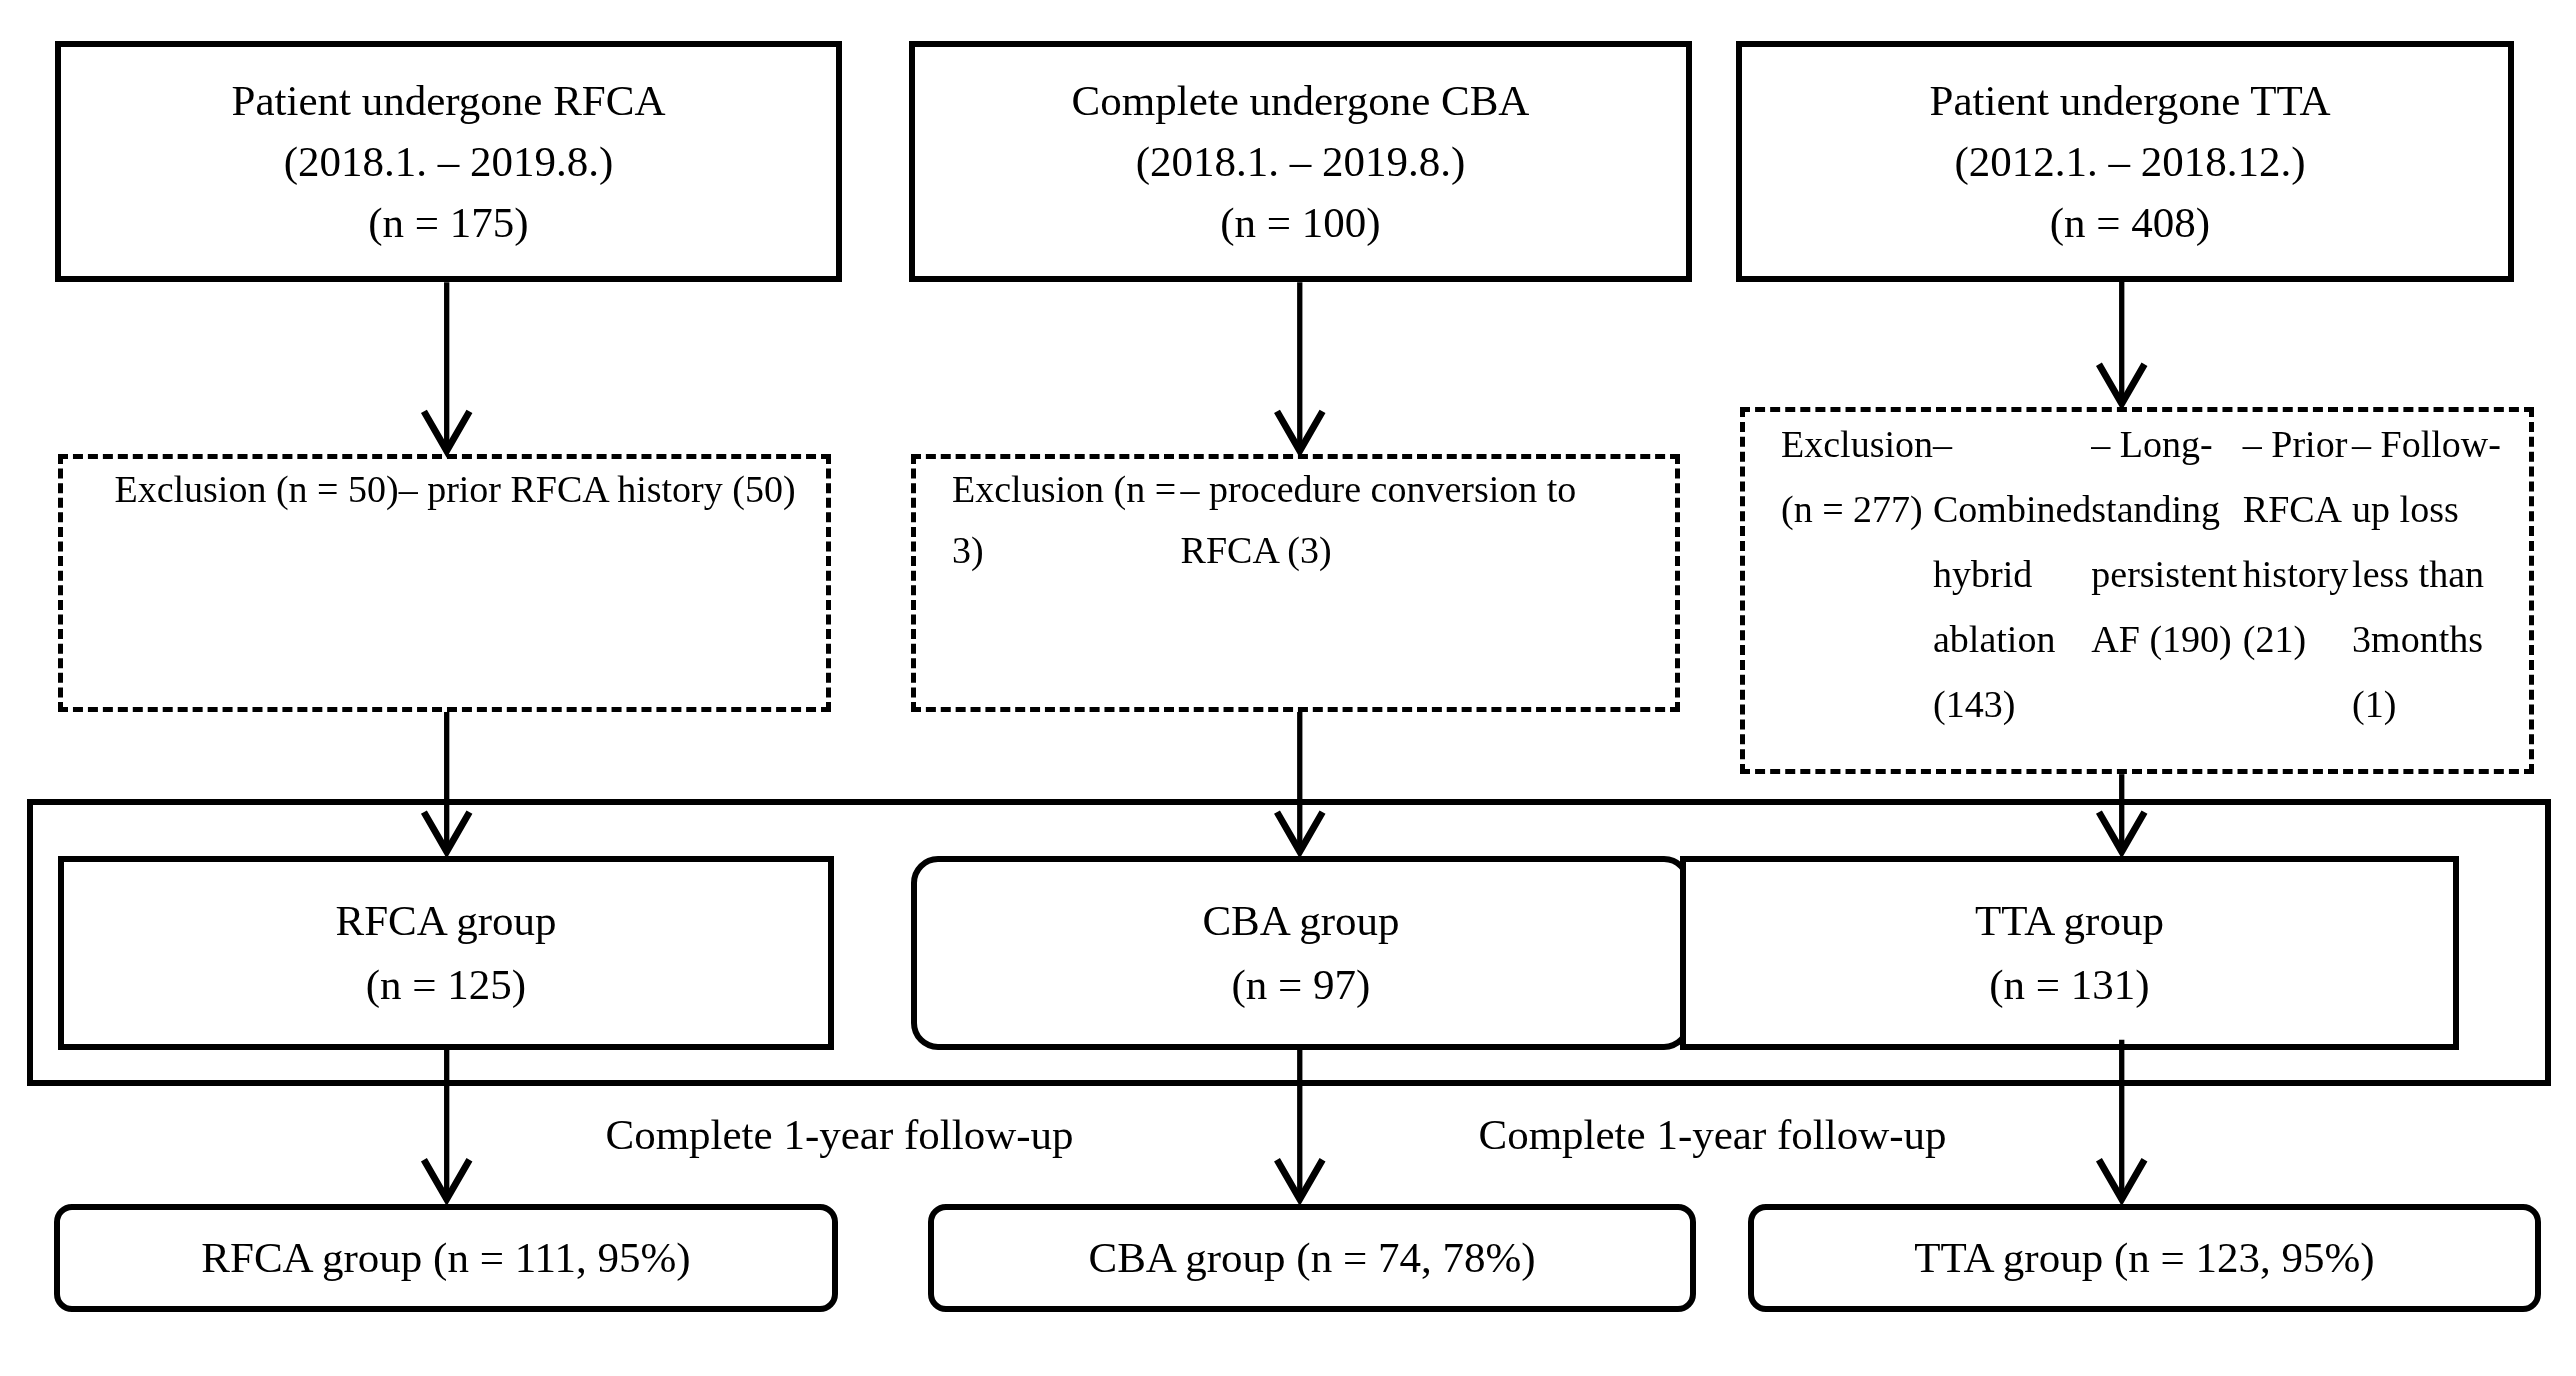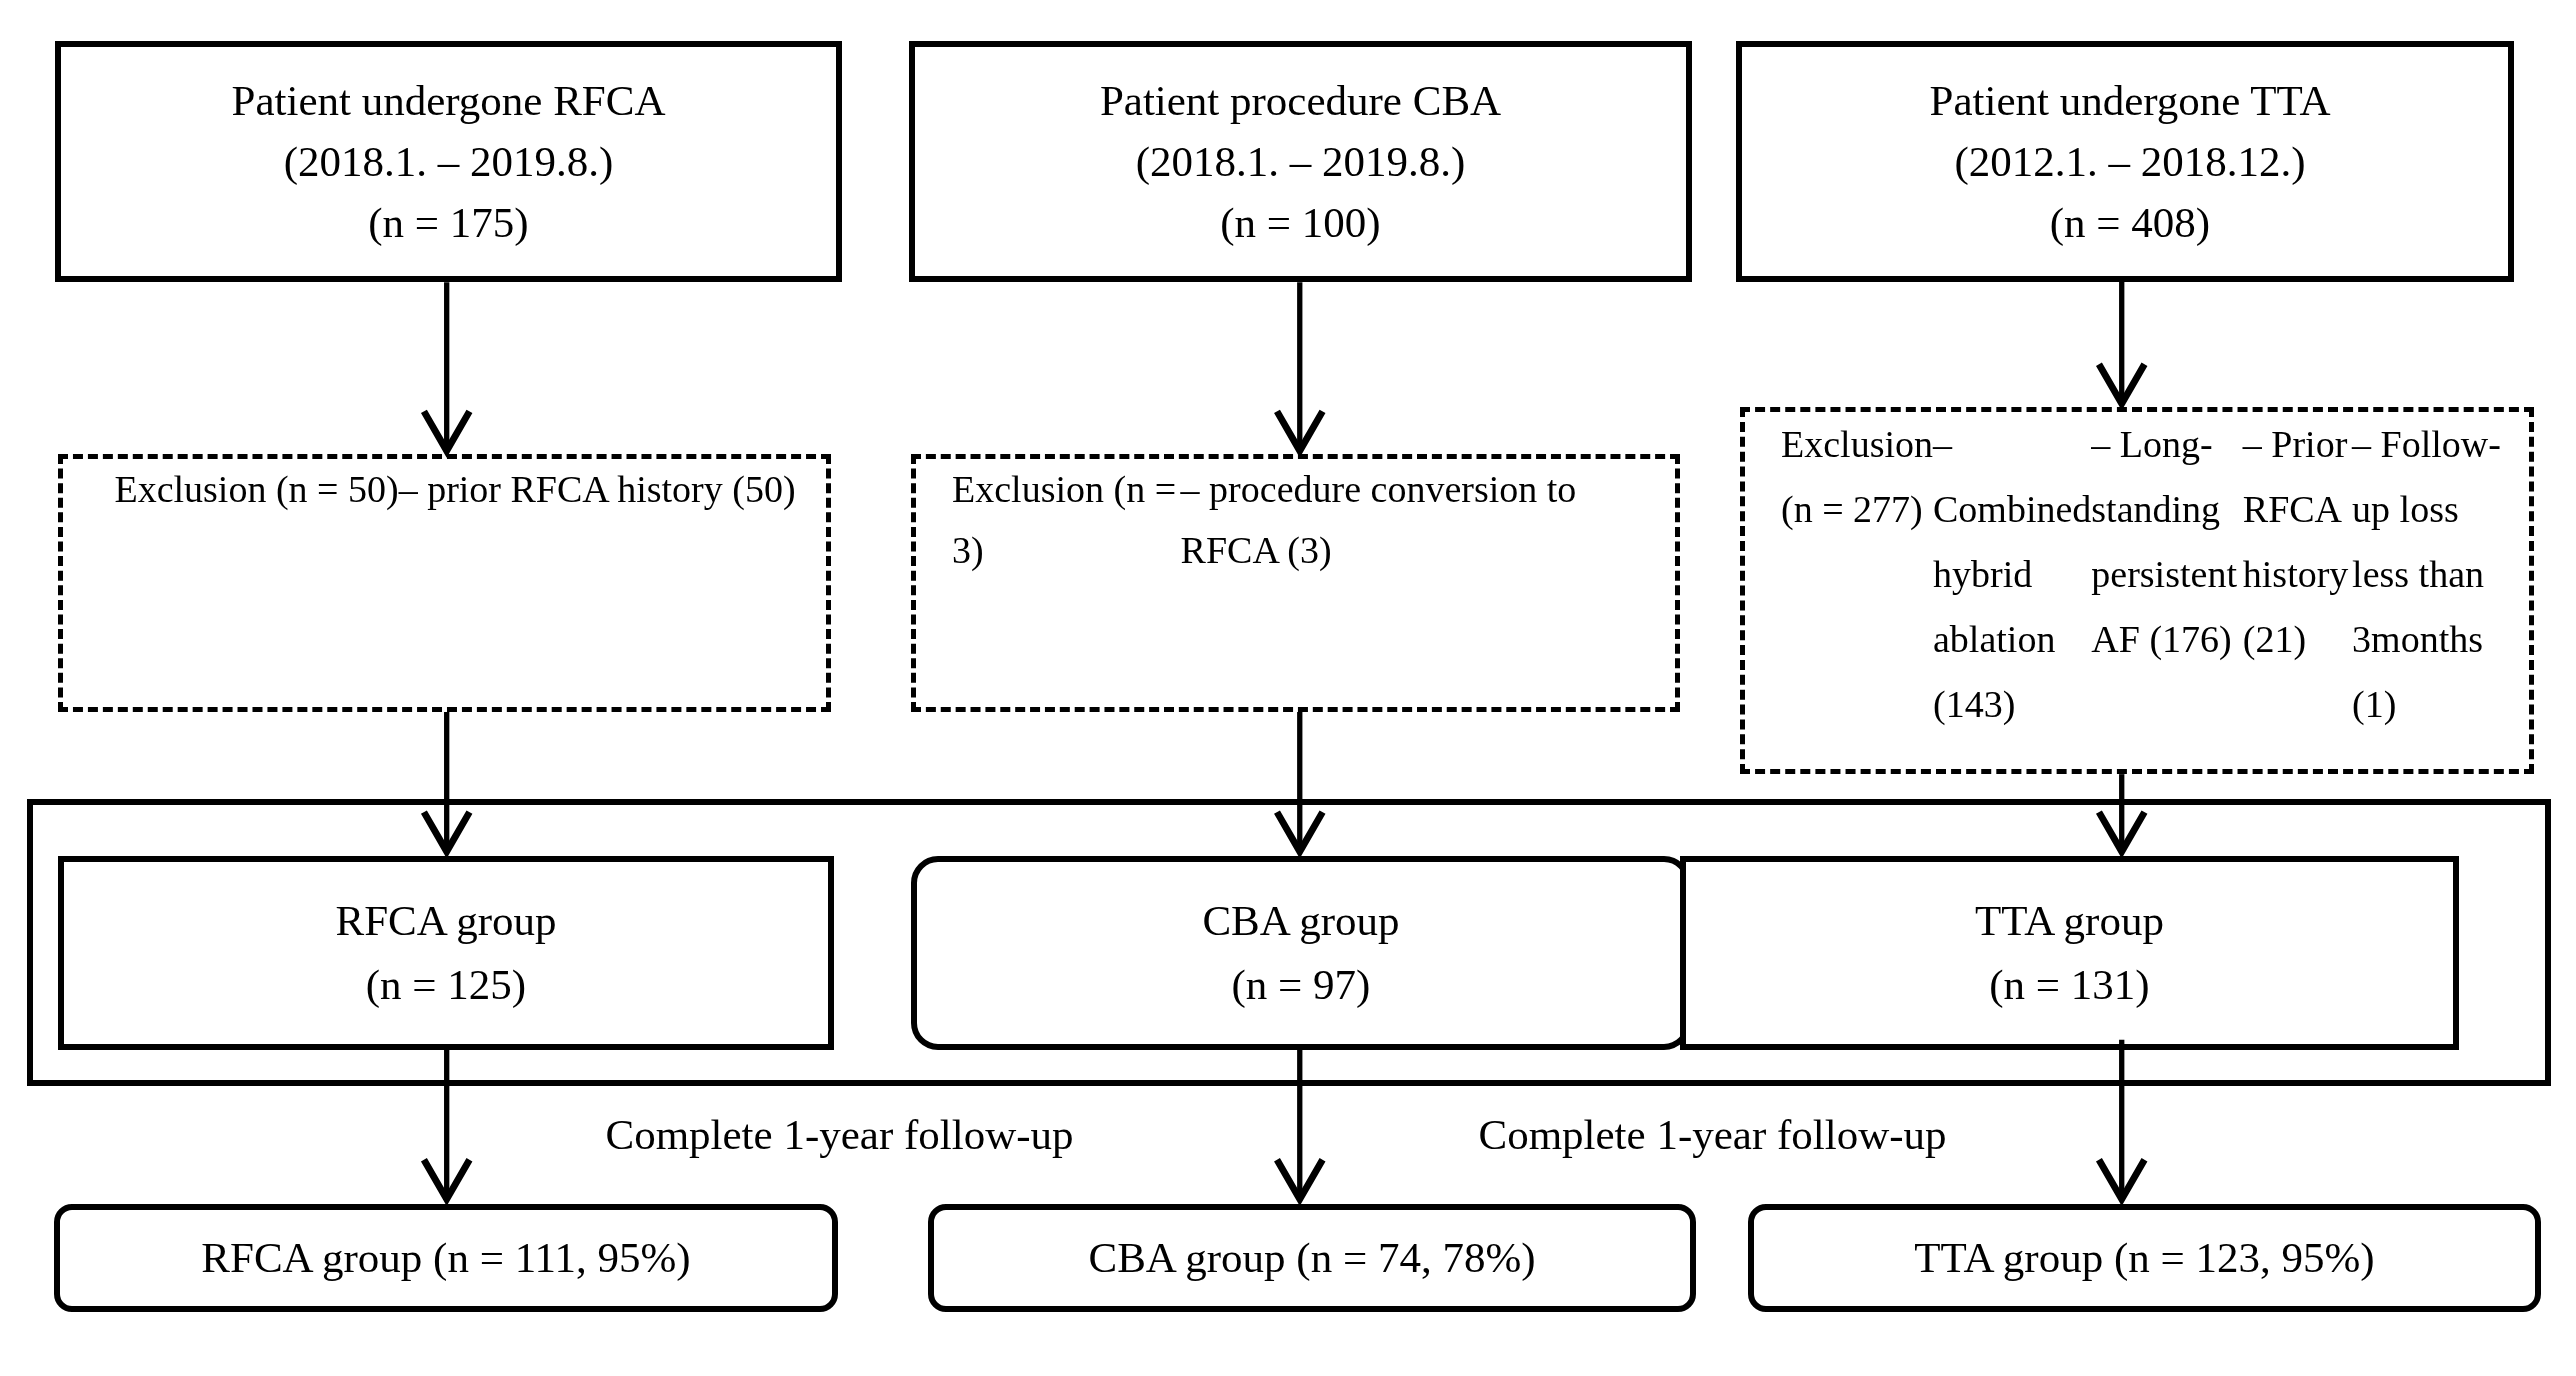--- a/index.html
+++ b/index.html
@@ -94,42 +94,42 @@
 <body>
 
 <div class="canvas">
 
   <div class="box top-box" style="left:55px;  width:787px;">
     <div>Patient undergone RFCA</div>
     <div>(2018.1. – 2019.8.)</div>
     <div>(n = 175)</div>
   </div>
   <div class="box top-box" style="left:909px; width:783px;">
-    <div>Patient procedure CBA</div>
+    <div>Complete undergone CBA</div>
     <div>(2018.1. – 2019.8.)</div>
     <div>(n = 100)</div>
   </div>
   <div class="box top-box" style="left:1736px; width:778px;padding-left:10px;">
     <div>Patient undergone TTA</div>
     <div>(2012.1. – 2018.12.)</div>
     <div>(n = 408)</div>
   </div>
 
   <div class="dashed-box" style="left:58px; top:454px; width:773px; height:258px;">
     <div>Exclusion (n = 50)</div>
     <div>– prior RFCA history (50)</div>
   </div>
   <div class="dashed-box" style="left:911px; top:454px; width:769px; height:258px;">
     <div>Exclusion (n = 3)</div>
     <div>– procedure conversion to RFCA (3)</div>
   </div>
   <div class="dashed-box tall" style="left:1740px; top:407px; width:794px; height:367px;">
     <div>Exclusion (n = 277)</div>
     <div>– Combined hybrid ablation (143)</div>
-    <div>– Long-standing persistent AF (176)</div>
+    <div>– Long-standing persistent AF (190)</div>
     <div>– Prior RFCA history (21)</div>
     <div>– Follow-up loss less than 3months (1)</div>
   </div>
 
   <div class="outer-frame"></div>
 
   <div class="box group-box" style="left:58px;  width:776px;justify-content:center;">
     <div>RFCA group</div>
     <div>(n = 125)</div>
   </div>

